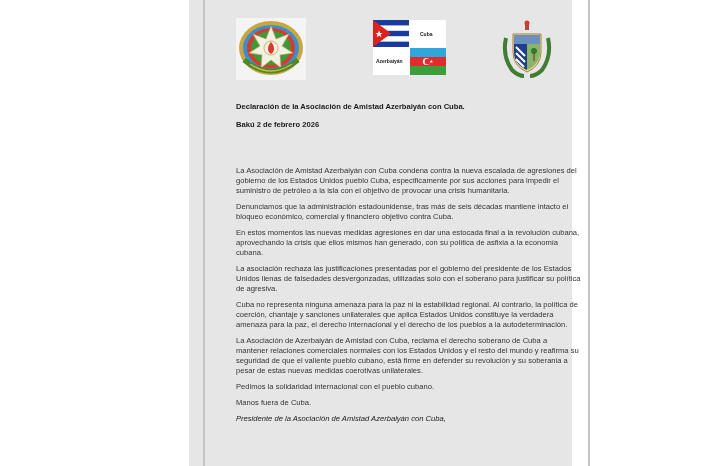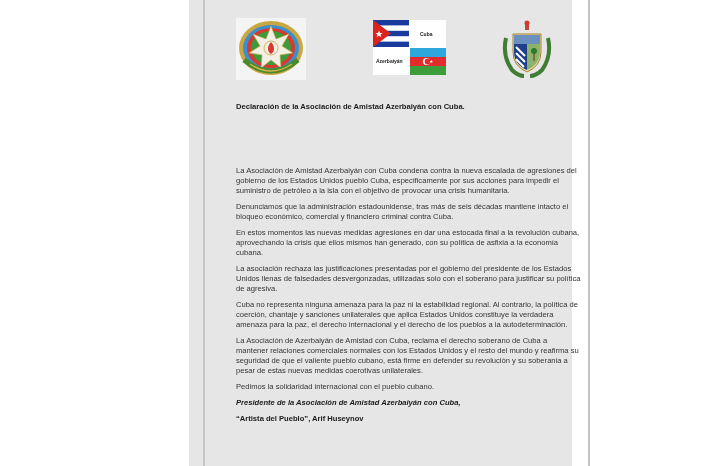--- a/index.html
+++ b/index.html
@@ -28,21 +28,21 @@
   }
   .flag-label {
     position:absolute; font-size:5px; font-weight:bold; color:#222;
   }
   .text {
     position:absolute; left:47px; width:345px; color:#333;
     font-size:7.6px; line-height:10px;
   }
   .text p { margin:0 0 6px 0; }
   .bold { font-weight:bold; color:#1a1a1a; }
-  .italic-bold { font-weight:bold; font-style:italic; color:#1a1a1a; }
+  .italic-bold { font-weight:normal; font-style:italic; color:#1a1a1a; }
   .hdr p { margin:0 0 7.5px 0; }
 </style>
 </head>
 <body>
 
 <div class="page">
   <div class="rule-left"></div>
   <div class="rule-right"></div>
 
   <div class="emblem emblem-az">
@@ -91,26 +91,27 @@
       <path d="M14 24 L27 24 L27 50 Q14 44 14 32 Z" fill="#1f3f8a"></path>
       <path d="M16 27 L25 36 M16 33 L25 42 M16 39 L24 47" stroke="#ffffff" stroke-width="2"></path>
       <path d="M27 24 L40 24 L40 32 Q40 44 27 50 Z" fill="#8bb36a"></path>
       <circle cx="34" cy="31" r="3" fill="#2f7a2f"></circle>
       <rect x="33.4" y="33" width="1.2" height="8" fill="#6b4a2a"></rect>
     </svg>
   </div>
 
   <div class="text hdr" style="top:102px">
     <p class="bold">Declaración de la Asociación de Amistad Azerbaiyán con Cuba.</p>
+    <p class="bold">Bakú 2 de febrero 2026</p>
   </div>
 
   <div class="text" style="top:166px">
     <p>La Asociación de Amistad Azerbaiyán con Cuba condena contra la nueva escalada de agresiones del gobierno de los Estados Unidos pueblo Cuba, especificamente por sus acciones para impedir el suministro de petróleo a la isla con el objetivo de provocar una crisis humanitaria.</p>
-    <p>Denunciamos que la administración estadounidense, tras más de seis décadas mantiene intacto el bloqueo económico, comercial y financiero criminal contra Cuba.</p>
+    <p>Denunciamos que la administración estadounidense, tras más de seis décadas mantiene intacto el bloqueo económico, comercial y financiero objetivo contra Cuba.</p>
     <p>En estos momentos las nuevas medidas agresiones en dar una estocada final a la revolución cubana, aprovechando la crisis que ellos mismos han generado, con su política de asfixia a la economía cubana.</p>
     <p>La asociación rechaza las justificaciones presentadas por el gobierno del presidente de los Estados Unidos llenas de falsedades desvergonzadas, utilizadas solo con el  soberano para justificar su política de agresiva.</p>
     <p>Cuba no representa ninguna amenaza para la paz ni la estabilidad regional. Al contrario, la política de coerción, chantaje y sanciones unilaterales que aplica Estados Unidos constituye la verdadera amenaza para la paz, el derecho internacional y el derecho de los pueblos a la autodeterminación.</p>
     <p>La Asociación de Azerbaiyán de Amistad con Cuba, reclama el derecho soberano de Cuba a mantener relaciones comerciales normales con los Estados Unidos y el resto del mundo y reafirma su seguridad de  que el valiente pueblo cubano, está firme en defender su revolución y su soberania a pesar de estas nuevas medidas coerotivas unilaterales.</p>
     <p>Pedimos la solidaridad internacional con el pueblo cubano.</p>
+    <p>Manos fuera de Cuba.</p>
     <p class="italic-bold">Presidente de la Asociación de Amistad Azerbaiyán con Cuba,</p>
-    <p class="bold">“Artista del Pueblo”, Arif Huseynov</p>
   </div>
 </div>
 
 </body></html>

